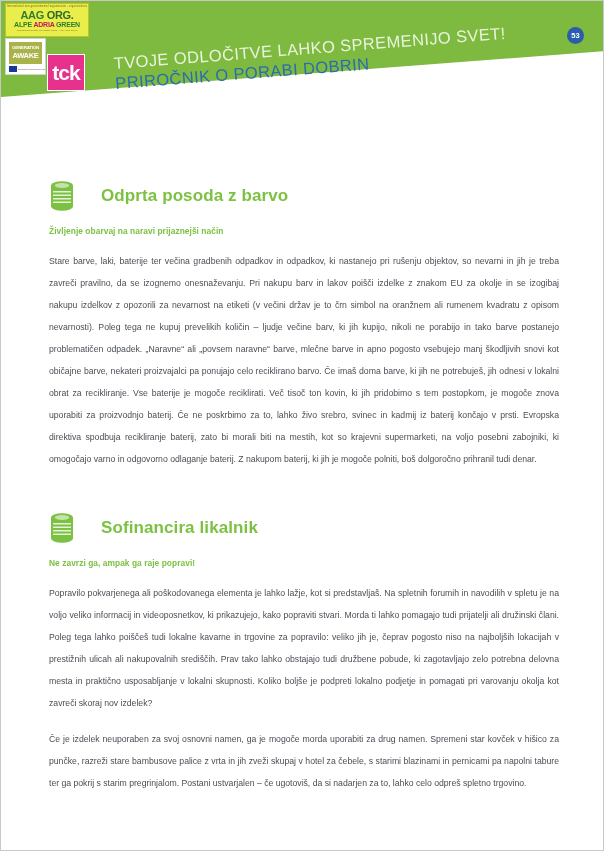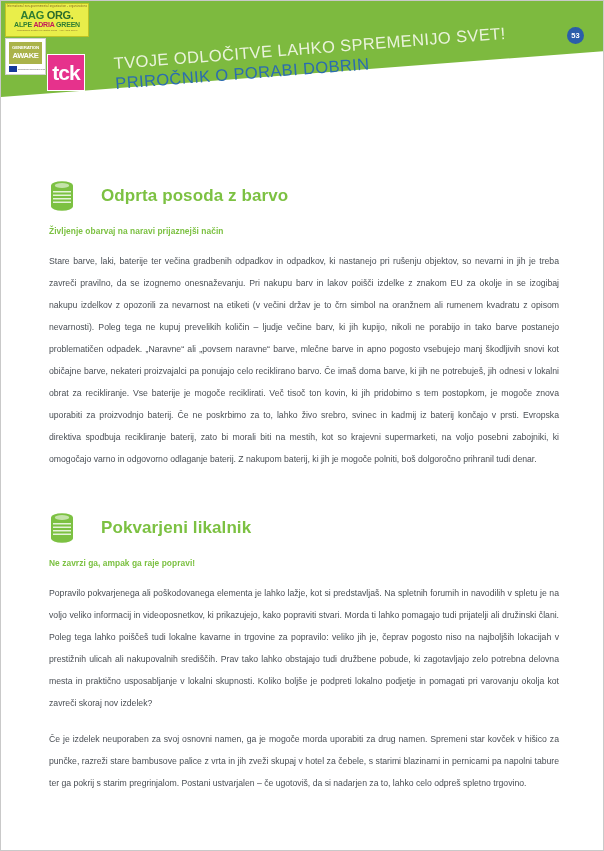--- a/index.html
+++ b/index.html
@@ -339,21 +339,21 @@
             <ellipse cx="13" cy="5.5" rx="11" ry="4.2" fill="#7cc142"></ellipse>
             <rect x="2" y="5.5" width="22" height="21" fill="#7cc142"></rect>
             <ellipse cx="13" cy="26.5" rx="11" ry="4.2" fill="#7cc142"></ellipse>
             <ellipse cx="13" cy="5.5" rx="7.2" ry="2.4" fill="#ffffff" opacity="0.55"></ellipse>
             <rect x="4" y="11" width="18" height="1.5" fill="#ffffff" opacity="0.8"></rect>
             <rect x="4" y="14.5" width="18" height="1.5" fill="#ffffff" opacity="0.8"></rect>
             <rect x="4" y="18" width="18" height="1.5" fill="#ffffff" opacity="0.8"></rect>
             <rect x="4" y="21.5" width="18" height="1.5" fill="#ffffff" opacity="0.8"></rect>
           </svg>
         </span>
-        <span class="section-title">Pokvarjeni likalnik</span>
+        <span class="section-title">Sofinancira likalnik</span>
       </div>
       <p class="section-sub">Ne zavrzi ga, ampak ga raje popravi!</p>
       <p class="body-text">Popravilo pokvarjenega ali poškodovanega elementa je lahko lažje, kot si predstavljaš. Na spletnih forumih in navodilih v spletu je na voljo veliko informacij in videoposnetkov, ki prikazujejo, kako popraviti stvari. Morda ti lahko pomagajo tudi prijatelji ali družinski člani. Poleg tega lahko poiščeš tudi lokalne kavarne in trgovine za popravilo: veliko jih je, čeprav pogosto niso na najboljših lokacijah v prestižnih ulicah ali nakupovalnih središčih. Prav tako lahko obstajajo tudi družbene pobude, ki zagotavljajo zelo potrebna delovna mesta in praktično usposabljanje v lokalni skupnosti. Koliko boljše je podpreti lokalno podjetje in pomagati pri varovanju okolja kot zavreči skoraj nov izdelek?</p>
       <p class="body-text">Če je izdelek neuporaben za svoj osnovni namen, ga je mogoče morda uporabiti za drug namen. Spremeni star kovček v hišico za punčke, razreži stare bambusove palice z vrta in jih zveži skupaj v hotel za čebele, s starimi blazinami in pernicami pa napolni tabure ter ga pokrij s starim pregrinjalom. Postani ustvarjalen – če ugotoviš, da si nadarjen za to, lahko celo odpreš spletno trgovino.</p>
     </div>
 
   </div>
 </div>
 
 </body></html>

